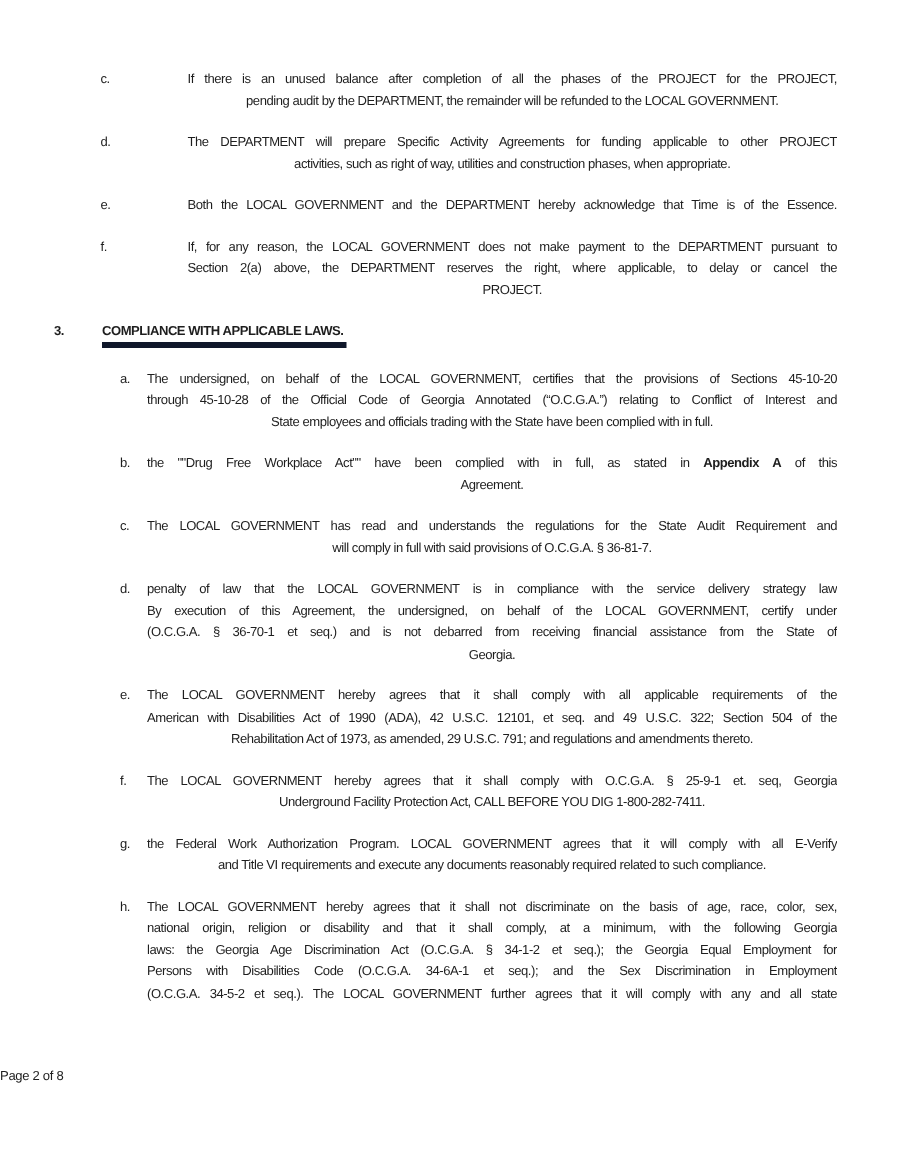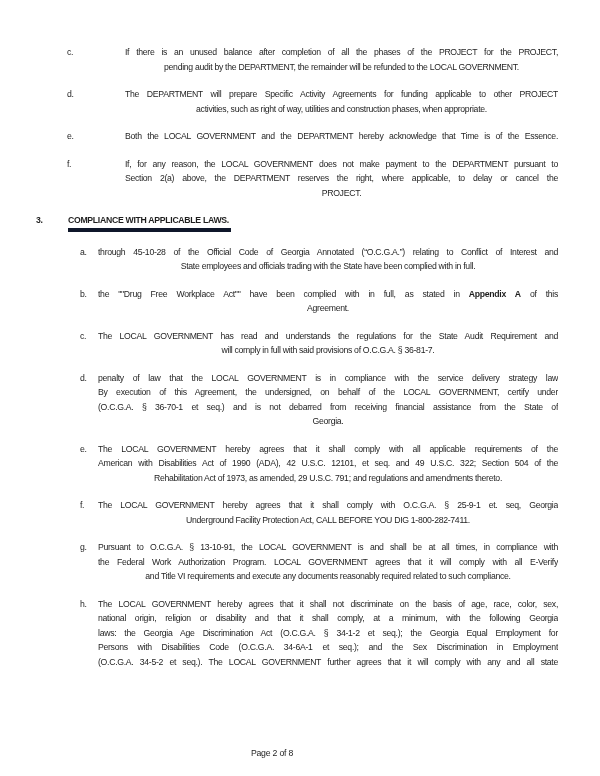--- a/index.html
+++ b/index.html
@@ -26,21 +26,21 @@
     text-align: justify;
     text-align-last: justify;
     text-justify: inter-word;
     white-space: nowrap;
     overflow: hidden;
   }
   .line.last { text-align: center; text-align-last: auto; }
   .heading-row { display: flex; margin-left: 36px; margin-bottom: 13px; font-weight: bold; }
   .sec-num { flex: 0 0 32px; width: 32px; }
   .sec-title { border-bottom: 4px solid #0f172a; padding-bottom: 0px; padding-right: 2px; }
-  .footer { position: absolute; top: 710px; left: 0; width: 544px; text-align: center; letter-spacing: -0.2px; margin-top: 36px; }
+  .footer { position: absolute; top: 710px; left: 0; width: 544px; letter-spacing: -0.2px; }
   .bold { font-weight: bold; }
 </style>
 </head>
 <body>
 
 <div class="page">
   <div class="content">
 
     <div>
         <div class="row l1">
@@ -75,20 +75,21 @@
 
     <div class="heading-row">
       <span class="sec-num">3.</span>
       <span class="sec-title">COMPLIANCE WITH APPLICABLE LAWS.</span>
     </div>
 
     <div>
         <div class="row l2">
           <span class="marker">a.</span>
           <div class="itembody">
+            <div class="line"><span>The undersigned, on behalf of the LOCAL GOVERNMENT, certifies that the provisions of Sections 45-10-20</span></div>
             <div class="line"><span>through 45-10-28 of the Official Code of Georgia Annotated (“O.C.G.A.”) relating to Conflict of Interest and</span></div>
             <div class="line last"><span>State employees and officials trading with the State have been complied with in full.</span></div>
           </div>
         </div>
         <div class="row l2">
           <span class="marker">b.</span>
           <div class="itembody">
             <div class="line"><span>the ""Drug Free Workplace Act"" have been complied with in full, as stated in </span><span class="bold">Appendix A</span><span> of this</span></div>
             <div class="line last"><span>Agreement.</span></div>
           </div>
@@ -120,21 +121,20 @@
         <div class="row l2">
           <span class="marker">f.</span>
           <div class="itembody">
             <div class="line"><span>The LOCAL GOVERNMENT hereby agrees that it shall comply with O.C.G.A. § 25-9-1 et. seq, Georgia</span></div>
             <div class="line last"><span>Underground Facility Protection Act, CALL BEFORE YOU DIG 1-800-282-7411.</span></div>
           </div>
         </div>
         <div class="row l2">
           <span class="marker">g.</span>
           <div class="itembody">
-            <div class="line"><span>Pursuant to O.C.G.A. § 13-10-91, the LOCAL GOVERNMENT is and shall be at all times, in compliance with</span></div>
             <div class="line"><span>the Federal Work Authorization Program.  LOCAL GOVERNMENT agrees that it will comply with all E-Verify</span></div>
             <div class="line last"><span>and Title VI requirements and execute any documents reasonably required related to such compliance.</span></div>
           </div>
         </div>
         <div class="row l2">
           <span class="marker">h.</span>
           <div class="itembody">
             <div class="line"><span>The LOCAL GOVERNMENT hereby agrees that it shall not discriminate on the basis of age, race, color, sex,</span></div>
             <div class="line"><span>national origin, religion or disability and that it shall comply, at a minimum, with the following Georgia</span></div>
             <div class="line"><span>laws: the Georgia Age Discrimination Act (O.C.G.A. § 34-1-2 et seq.); the Georgia Equal Employment for</span></div>

